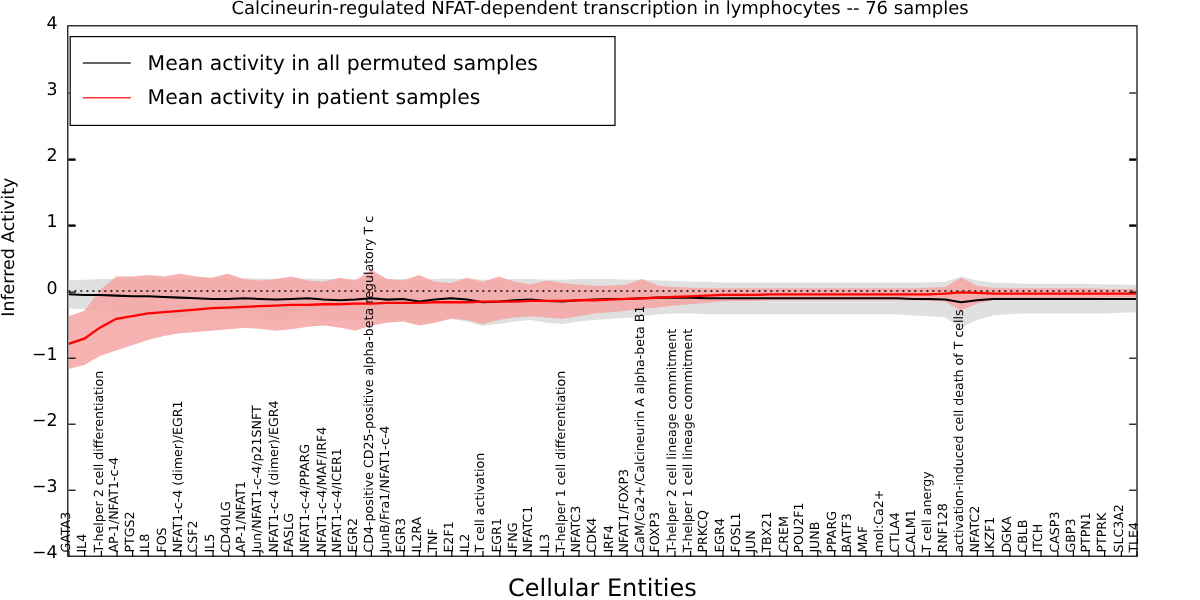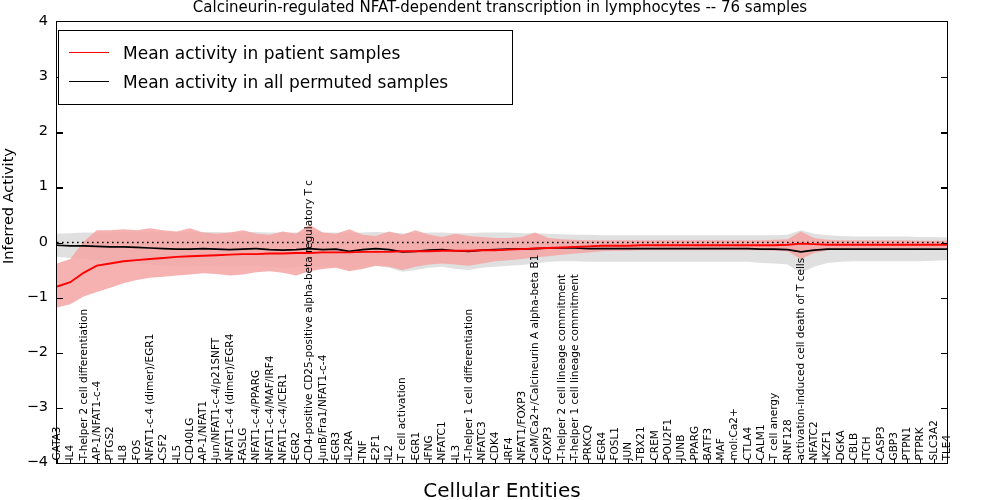--- a/index.html
+++ b/index.html
@@ -242,22 +242,22 @@
       <div class="xtick-mark" style="left: 851.149px;"></div>
       <div class="xtick-mark" style="left: 864.433px;"></div>
       <div class="xtick-mark" style="left: 877.716px;"></div>
       <div class="xtick-mark" style="left: 891px;"></div>
     </div>
 
   <div class="xlabel">Cellular Entities</div>
 
   <div class="legend">
     <div class="legend-row">
+      <span class="legend-swatch"></span>
+      <span class="legend-text">Mean activity in all permuted samples</span>
+    </div>
+    <div class="legend-row">
       <span class="legend-swatch red"></span>
       <span class="legend-text">Mean activity in patient samples</span>
     </div>
-    <div class="legend-row">
-      <span class="legend-swatch"></span>
-      <span class="legend-text">Mean activity in all permuted samples</span>
-    </div>
   </div>
 
 </div>
 
 </body></html>

